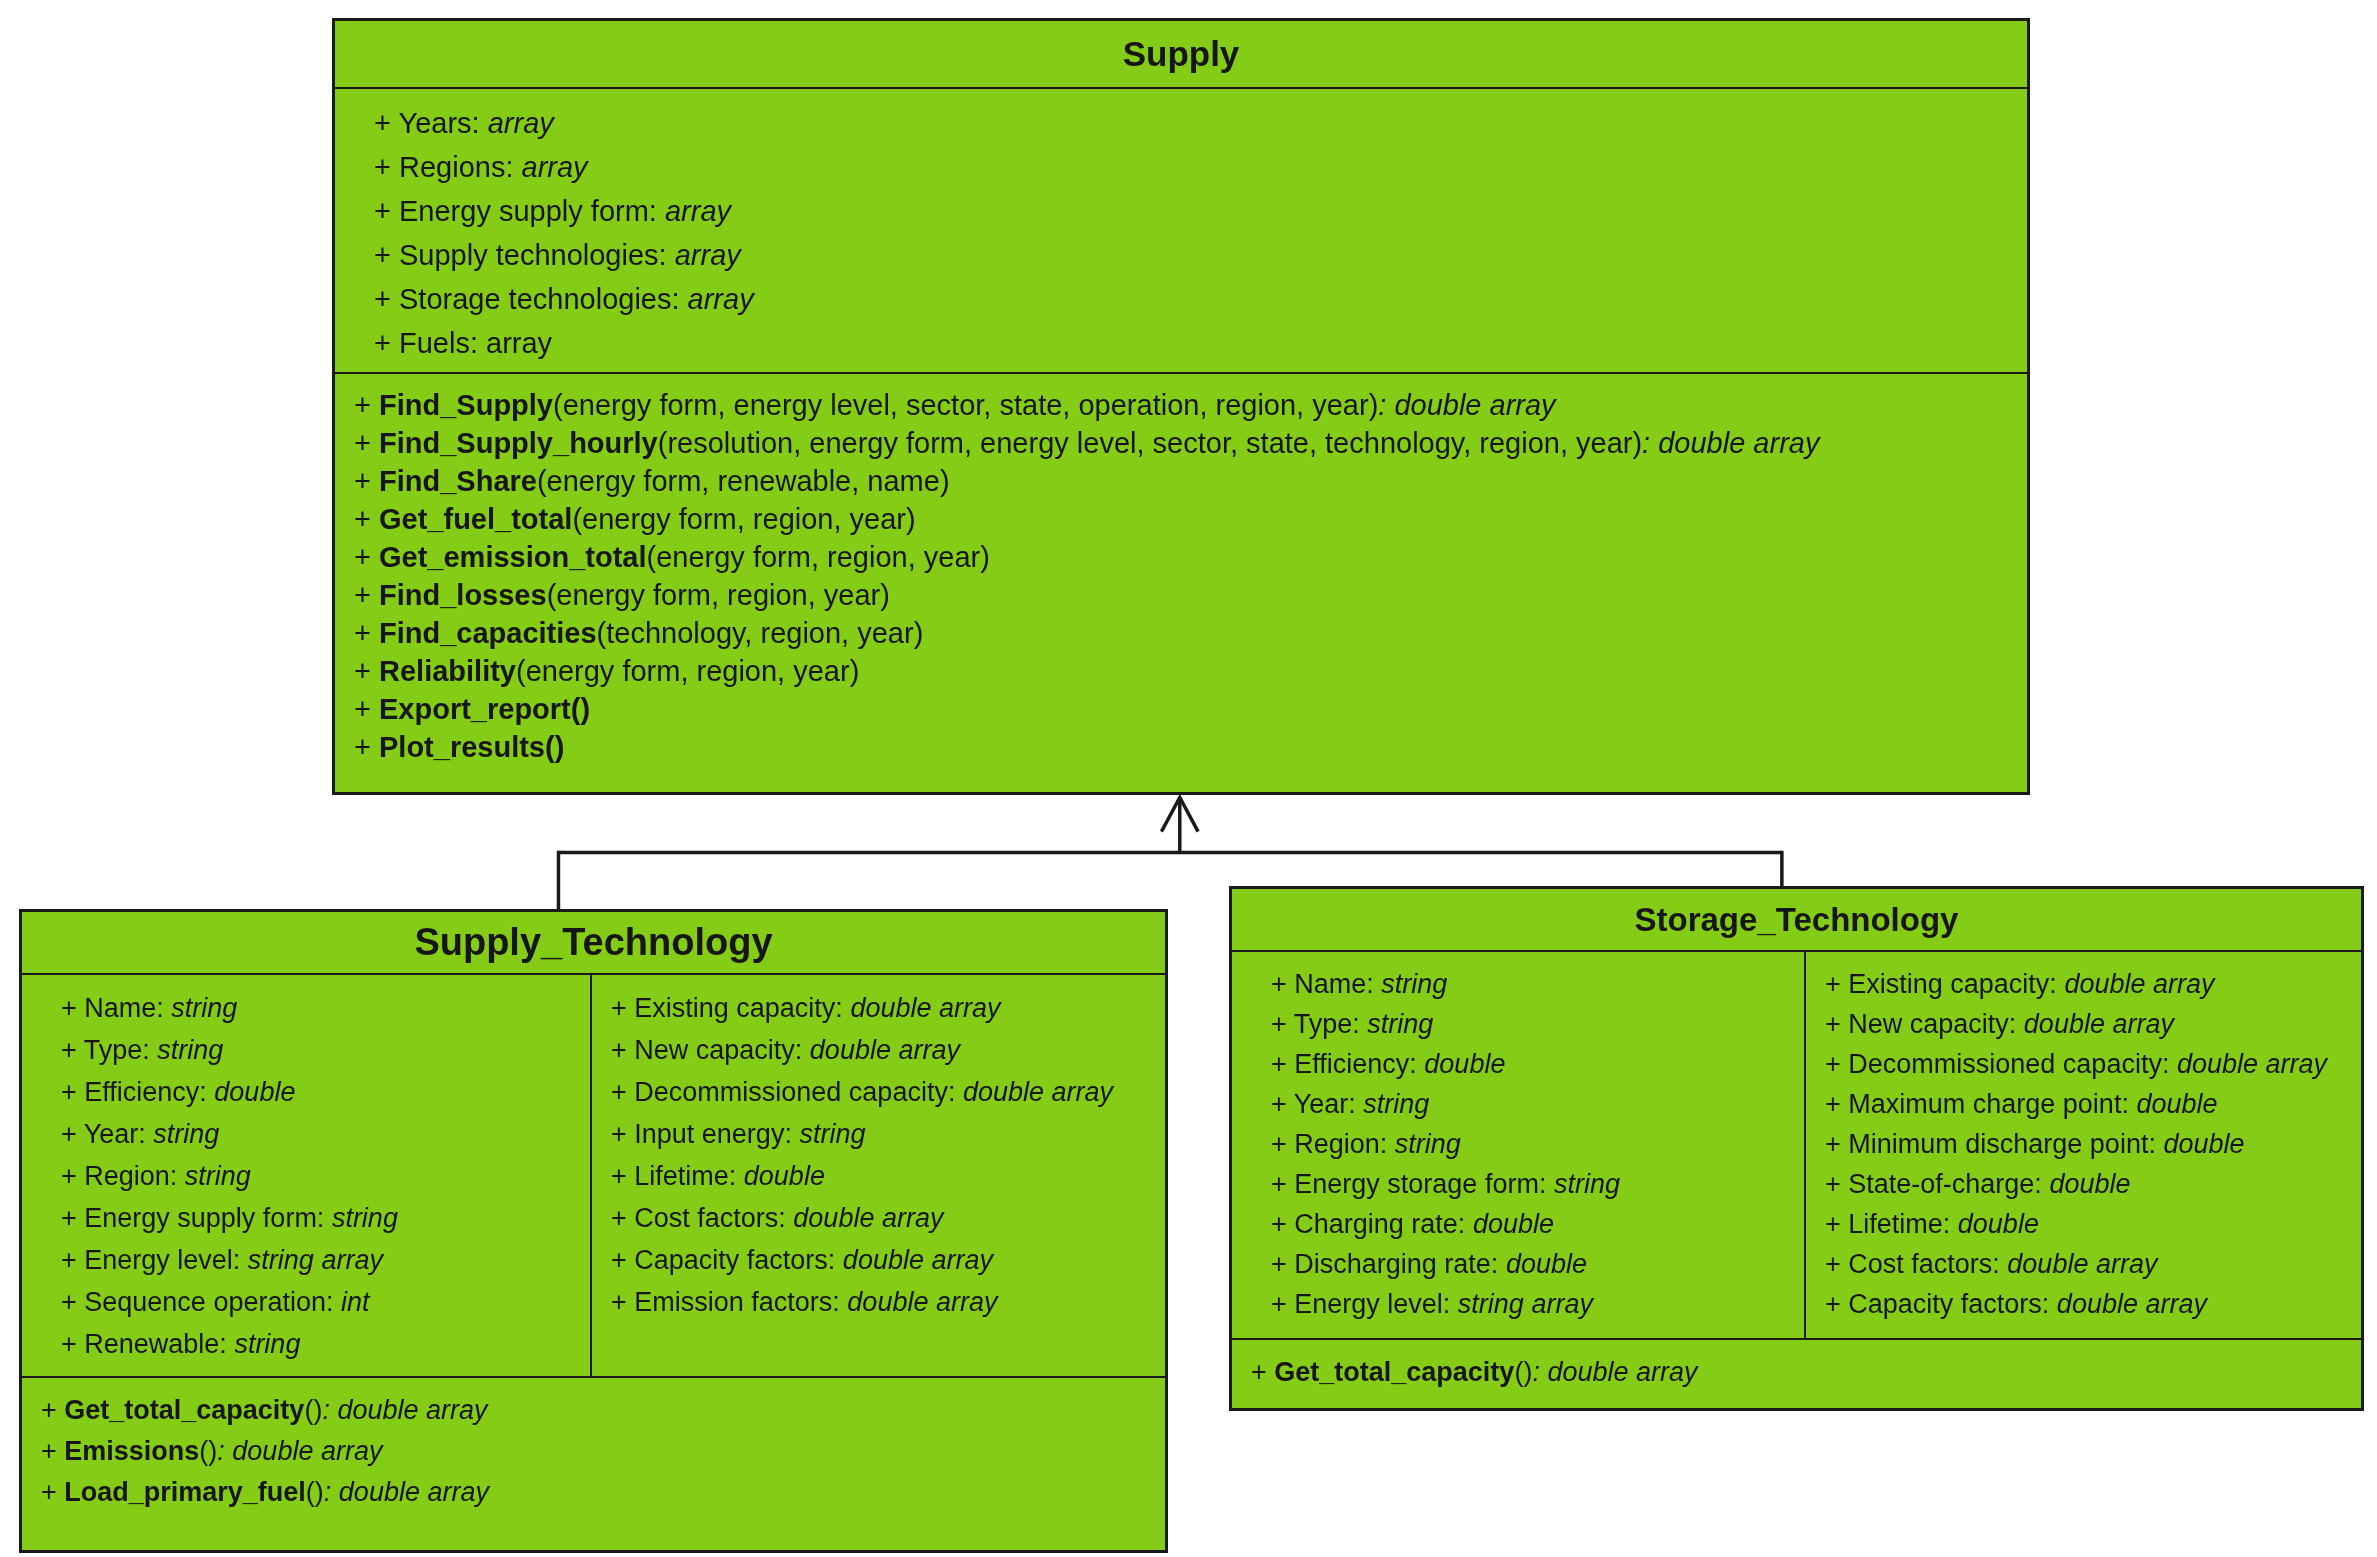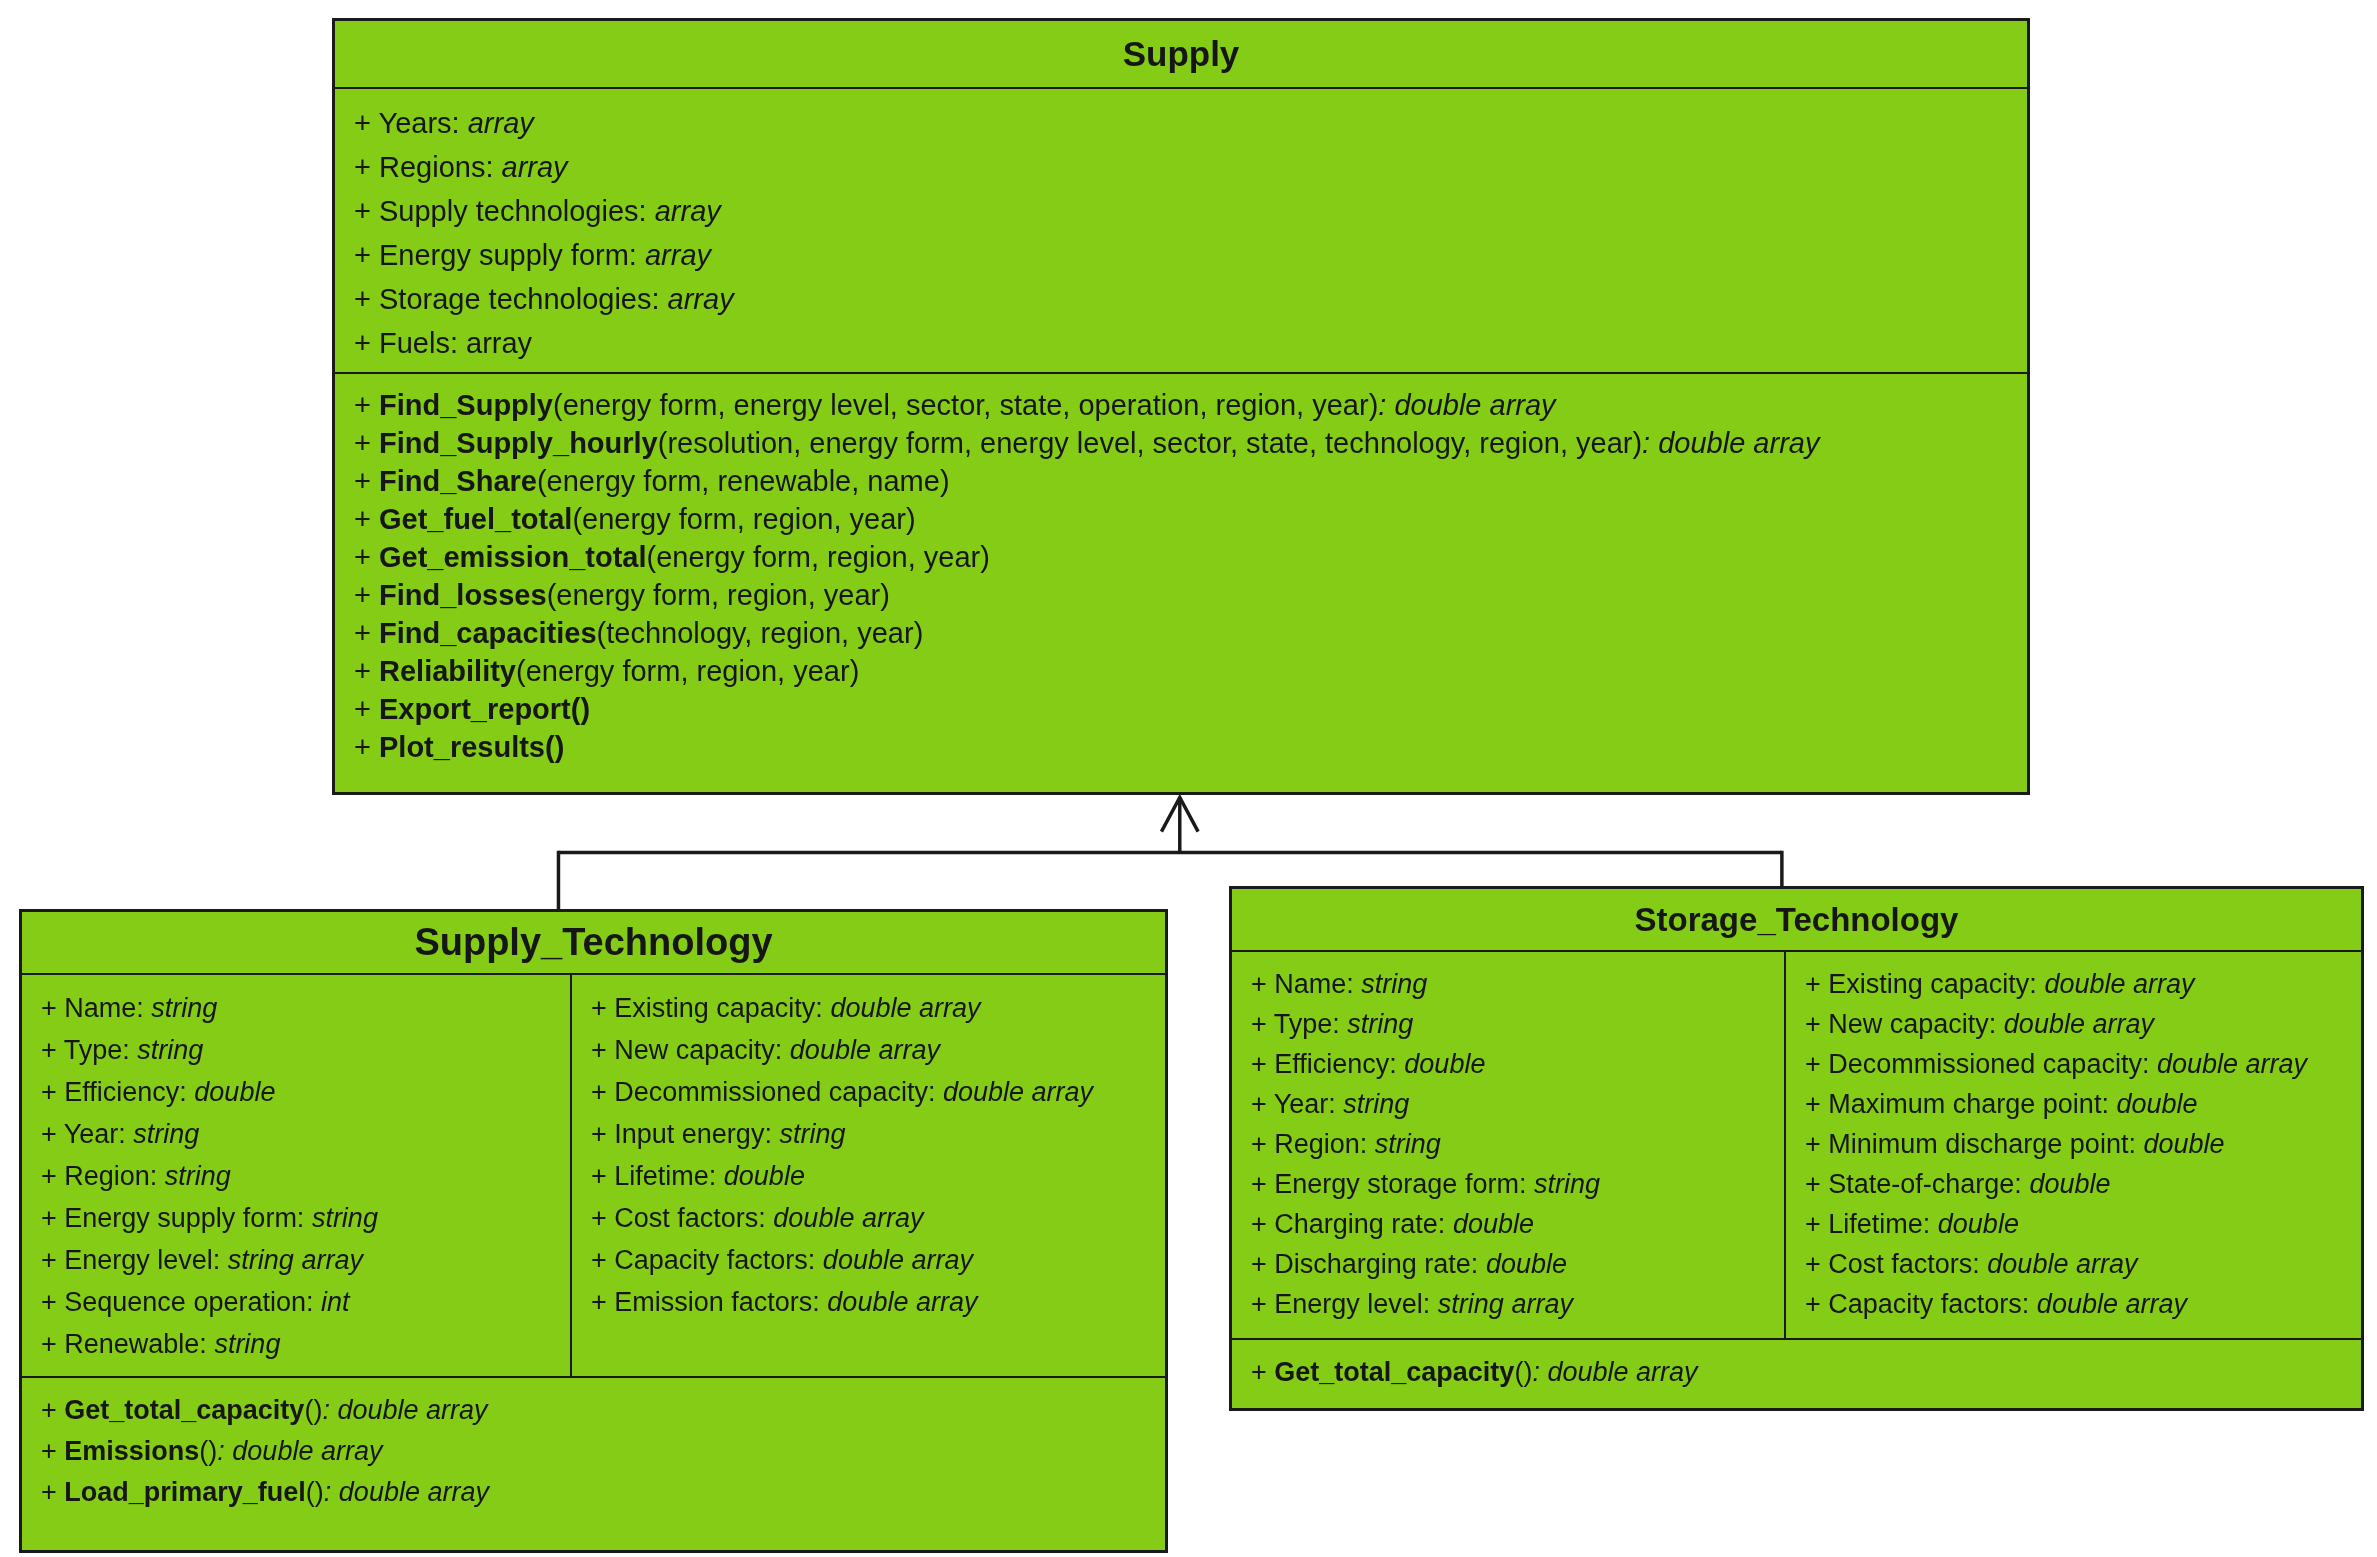--- a/index.html
+++ b/index.html
@@ -8,21 +8,21 @@
     font-family:"Liberation Sans", sans-serif;color:#161616;
   }
   .class-box{
     position:absolute;border:3.5px solid #1a1a1a;background:#84cc16;
     box-sizing:border-box;display:flex;flex-direction:column;
   }
   .class-title{
     border-bottom:2.6px solid #1a1a1a;display:flex;align-items:center;justify-content:center;
     font-weight:bold;font-size:35px;letter-spacing:0px;flex:0 0 auto;
   }
-  .attrs{display:flex;flex-direction:row;flex:0 0 auto;box-sizing:border-box;}
+  .attrs{display:flex;flex-direction:row;flex:0 0 auto;box-sizing:border-box;padding-left:20px;}
   .col{box-sizing:border-box;padding:12.2px 19px;overflow:hidden;}
   .col.right{border-left:2.6px solid #1a1a1a;}
   .methods{border-top:2.6px solid #1a1a1a;padding:12.2px 19px;flex:1 1 auto;box-sizing:border-box;overflow:hidden;}
   .member{white-space:nowrap;}
   .reg{font-style:normal;font-weight:normal;}
   .ital{font-style:italic;font-weight:normal;}
   .bold{font-weight:bold;font-style:normal;}
 
   
   #box-supply{left:332px;top:17.5px;width:1698px;height:777px;}
@@ -56,22 +56,22 @@
 <body>
 
 <div id="canvas">
 
   <div id="box-supply" class="class-box">
     <div class="class-title">Supply</div>
     <div class="attrs">
       <div class="col left" style="width:100%;">
           <div class="member"><span class="reg">+ Years: </span><span class="ital">array</span></div>
           <div class="member"><span class="reg">+ Regions: </span><span class="ital">array</span></div>
+          <div class="member"><span class="reg">+ Energy supply form: </span><span class="ital">array</span></div>
           <div class="member"><span class="reg">+ Supply technologies: </span><span class="ital">array</span></div>
-          <div class="member"><span class="reg">+ Energy supply form: </span><span class="ital">array</span></div>
           <div class="member"><span class="reg">+ Storage technologies: </span><span class="ital">array</span></div>
           <div class="member"><span class="reg">+ Fuels: array</span></div>
         </div>
     </div>
     <div class="methods">
         <div class="member"><span class="reg">+ </span><span class="bold">Find_Supply</span><span class="reg">(energy form, energy level, sector, state, operation, region, year)</span><span class="ital">: double array</span></div>
         <div class="member"><span class="reg">+ </span><span class="bold">Find_Supply_hourly</span><span class="reg">(resolution, energy form, energy level, sector, state, technology, region, year)</span><span class="ital">: double array</span></div>
         <div class="member"><span class="reg">+ </span><span class="bold">Find_Share</span><span class="reg">(energy form, renewable, name)</span></div>
         <div class="member"><span class="reg">+ </span><span class="bold">Get_fuel_total</span><span class="reg">(energy form, region, year)</span></div>
         <div class="member"><span class="reg">+ </span><span class="bold">Get_emission_total</span><span class="reg">(energy form, region, year)</span></div>

